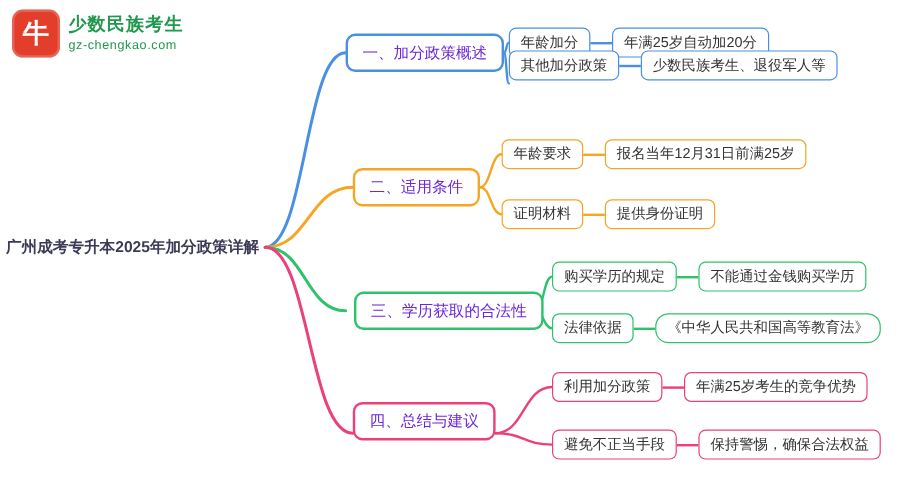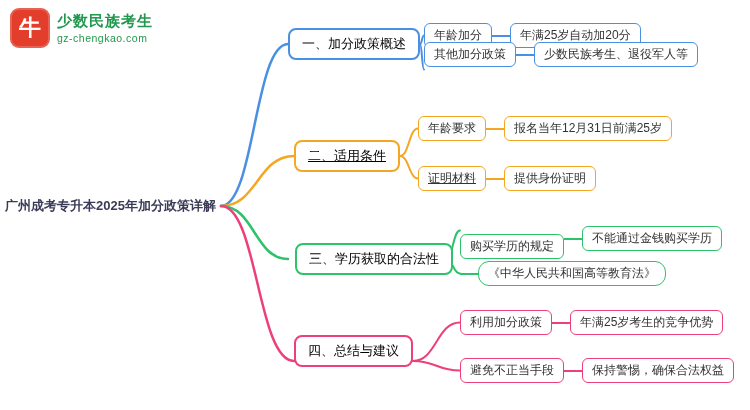--- a/index.html
+++ b/index.html
@@ -21,21 +21,21 @@
 
   
   .central{
     position:absolute;left:5px;top:197px;font-size:13px;font-weight:bold;
     color:#3b3b58;white-space:nowrap;
   }
 
   
   .bnode{
     position:absolute;background:#fff;border:2.5px solid #999;border-radius:8px;
-    padding:5px 12px;font-size:13px;color:#000000;white-space:nowrap;
+    padding:5px 12px;font-size:13px;color:#6d28d9;white-space:nowrap;
   }
   .b0{left:288px;top:28px;}
   .b1{left:294px;top:140px;}
   .b2{left:295px;top:243px;}
   .b3{left:294px;top:335px;}
 
   
   .crow{position:absolute;display:flex;align-items:center;}
   .clabel,.cvalue{
     background:#fff;border:1.5px solid #999;border-radius:6px;
@@ -77,52 +77,53 @@
     </div>
     <div class="logo-text">
       <div class="logo-title">少数民族考生</div>
       <div class="logo-domain">gz-chengkao.com</div>
     </div>
   </div>
 
   <div class="central">广州成考专升本2025年加分政策详解</div>
 
   <div class="bnode b0" style="border-color: rgb(74, 144, 226);">一、加分政策概述</div>
-  <div class="bnode b1" style="border-color: rgb(245, 166, 35); text-decoration: underline;">二、适用条件</div>
+  <div class="bnode b1" style="border-color: rgb(245, 166, 35);">二、适用条件</div>
   <div class="bnode b2" style="border-color: rgb(45, 194, 107);">三、学历获取的合法性</div>
   <div class="bnode b3" style="border-color: rgb(236, 64, 122);">四、总结与建议</div>
 
   <div class="crow r00">
     <div class="clabel" style="border-color: rgb(74, 144, 226);">年龄加分</div>
     <div class="cline" style="background: rgb(74, 144, 226);"></div>
     <div class="cvalue" style="border-color: rgb(74, 144, 226);">年满25岁自动加20分</div>
   </div>
   <div class="crow r01">
     <div class="clabel" style="border-color: rgb(74, 144, 226);">其他加分政策</div>
     <div class="cline" style="background: rgb(74, 144, 226);"></div>
     <div class="cvalue" style="border-color: rgb(74, 144, 226);">少数民族考生、退役军人等</div>
   </div>
 
   <div class="crow r10">
     <div class="clabel" style="border-color: rgb(245, 166, 35);">年龄要求</div>
     <div class="cline" style="background: rgb(245, 166, 35);"></div>
     <div class="cvalue" style="border-color: rgb(245, 166, 35);">报名当年12月31日前满25岁</div>
   </div>
   <div class="crow r11">
-    <div class="clabel" style="border-color: rgb(245, 166, 35); text-decoration: underline;">证明材料</div>
+    <div class="clabel" style="border-color: rgb(245, 166, 35);">证明材料</div>
     <div class="cline" style="background: rgb(245, 166, 35);"></div>
     <div class="cvalue" style="border-color: rgb(245, 166, 35);">提供身份证明</div>
   </div>
 
   <div class="crow r20">
-    <div class="clabel" style="border-color: rgb(45, 194, 107); margin-top: 16px;">购买学历的规定</div>
+    <div class="clabel" style="border-color: rgb(45, 194, 107);">购买学历的规定</div>
     <div class="cline" style="background: rgb(45, 194, 107);"></div>
     <div class="cvalue" style="border-color: rgb(45, 194, 107);">不能通过金钱购买学历</div>
   </div>
   <div class="crow r21">
+    <div class="clabel" style="border-color: rgb(45, 194, 107);">法律依据</div>
     <div class="cline" style="background: rgb(45, 194, 107);"></div>
     <div class="cvalue" style="border-color: rgb(45, 194, 107); border-radius: 11px;">《中华人民共和国高等教育法》</div>
   </div>
 
   <div class="crow r30">
     <div class="clabel" style="border-color: rgb(236, 64, 122);">利用加分政策</div>
     <div class="cline" style="background: rgb(236, 64, 122);"></div>
     <div class="cvalue" style="border-color: rgb(236, 64, 122);">年满25岁考生的竞争优势</div>
   </div>
   <div class="crow r31">

